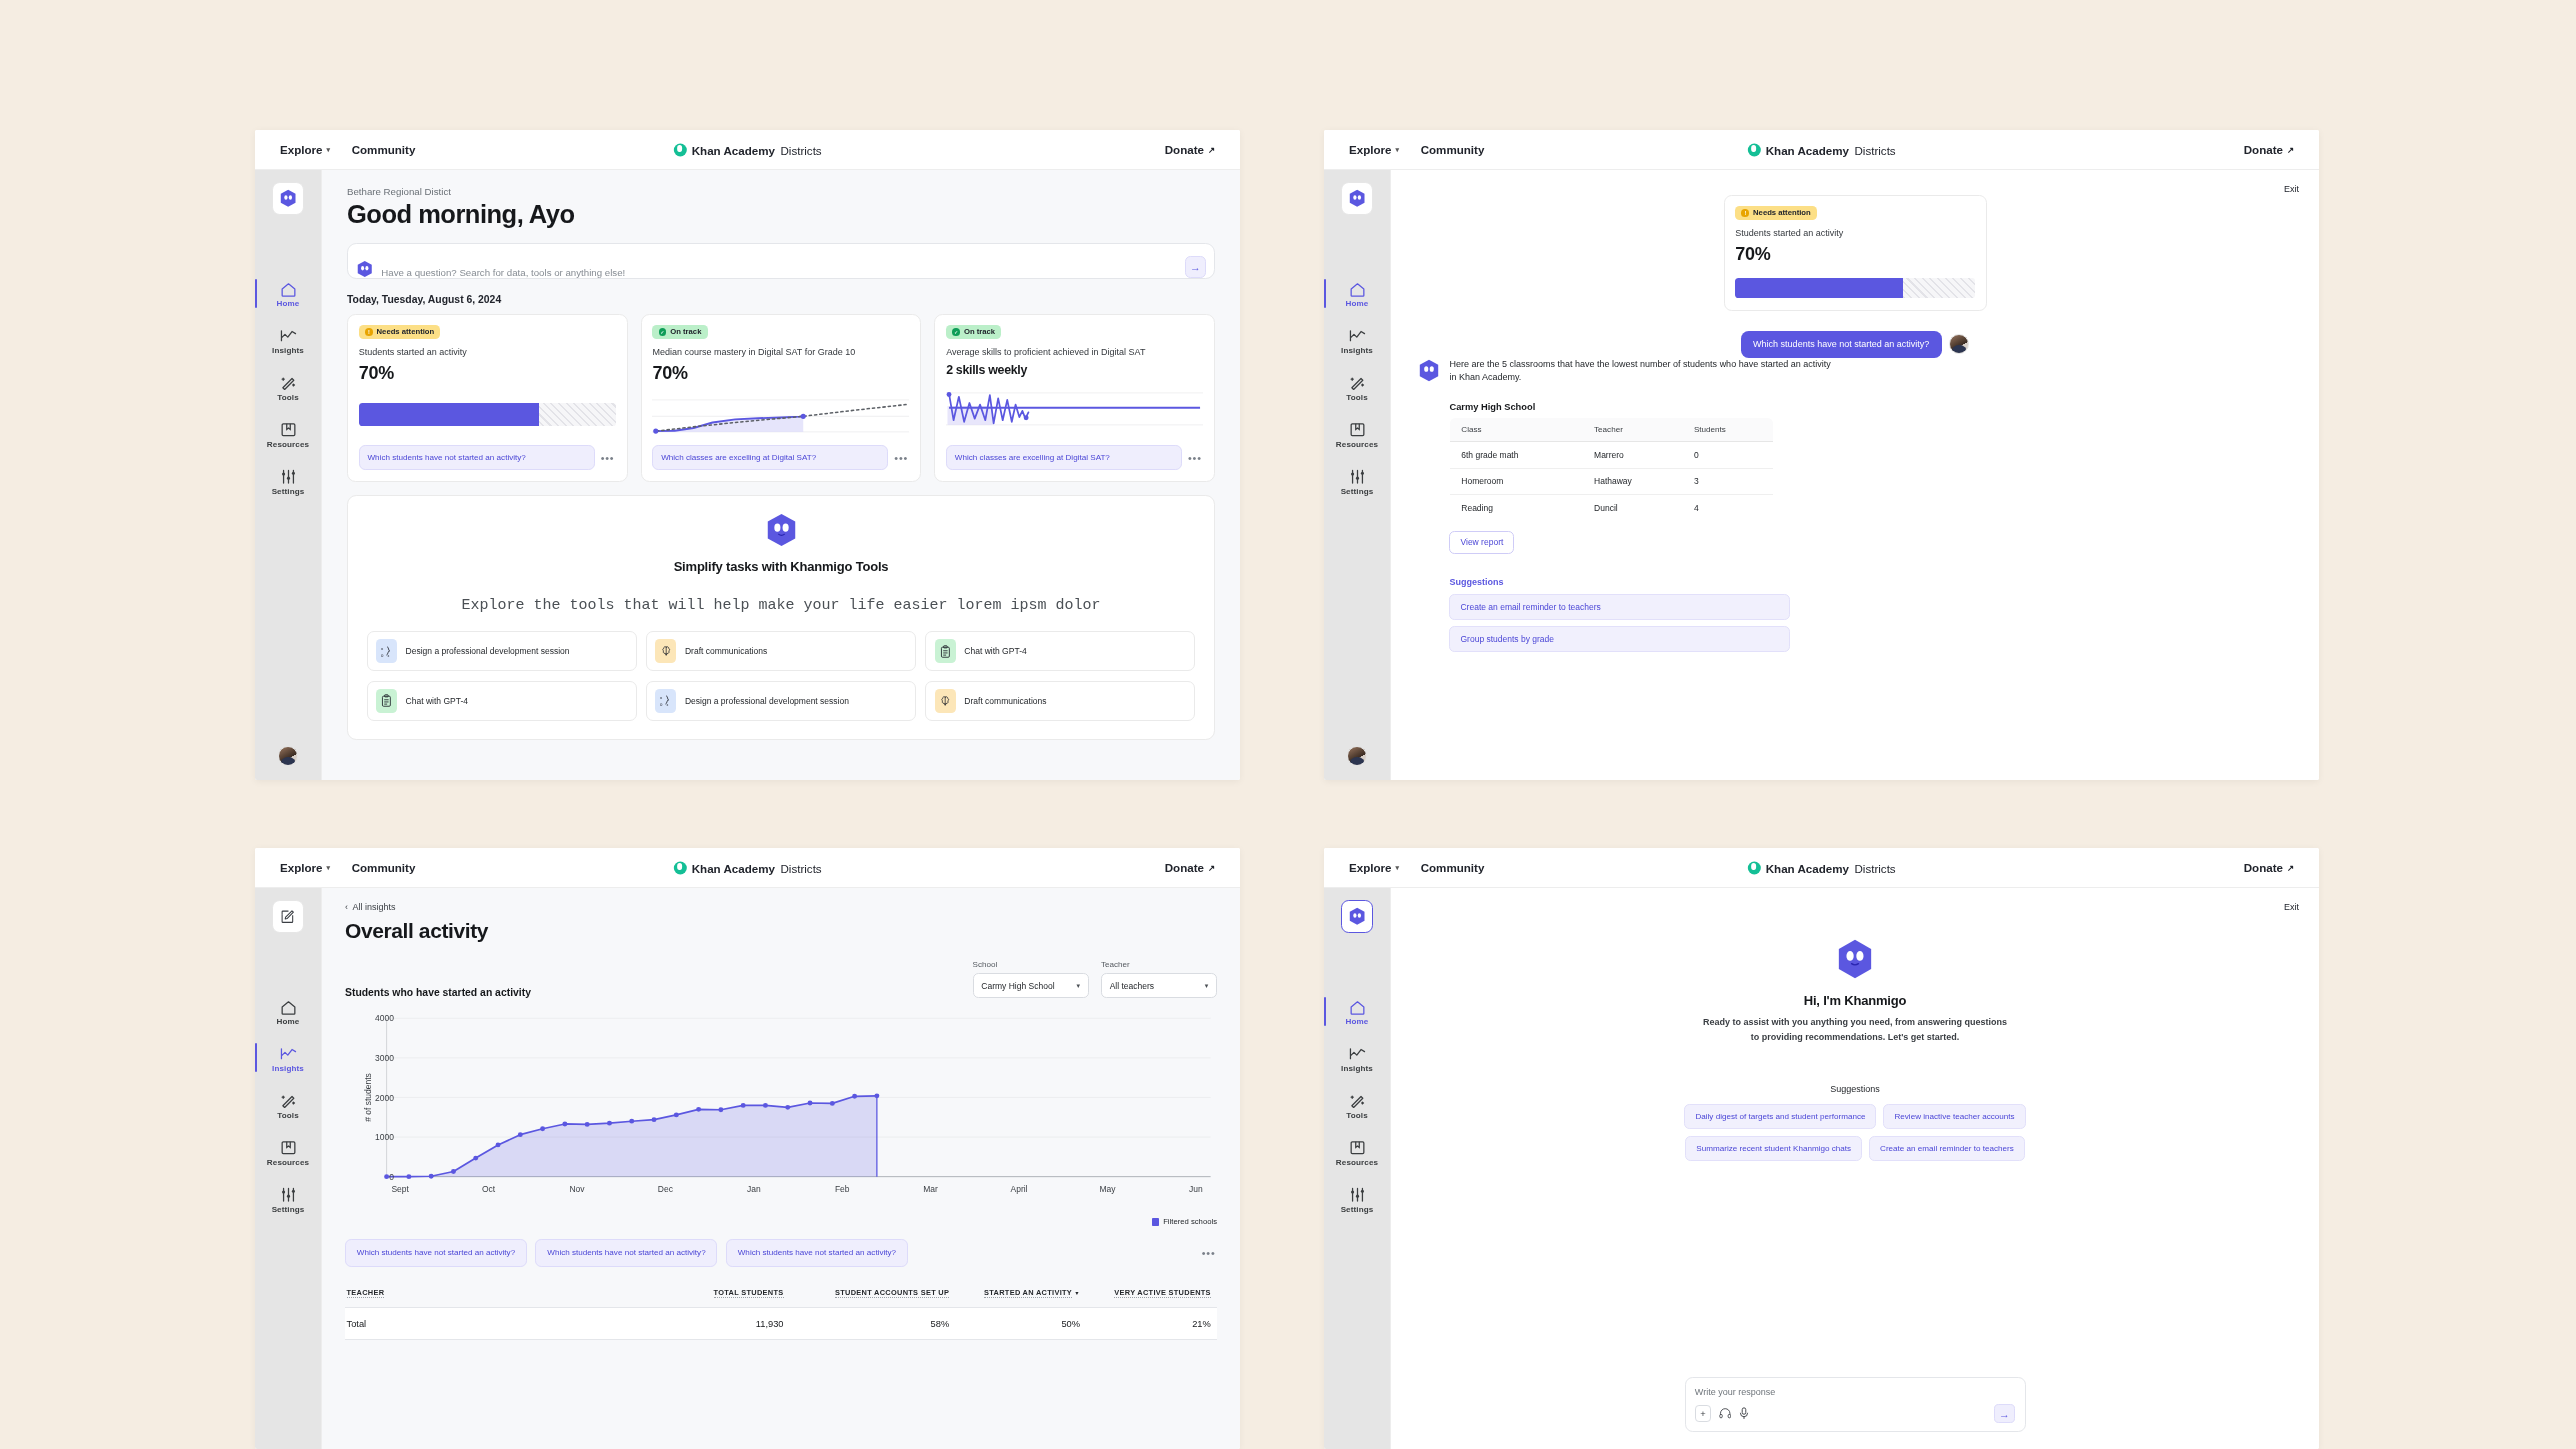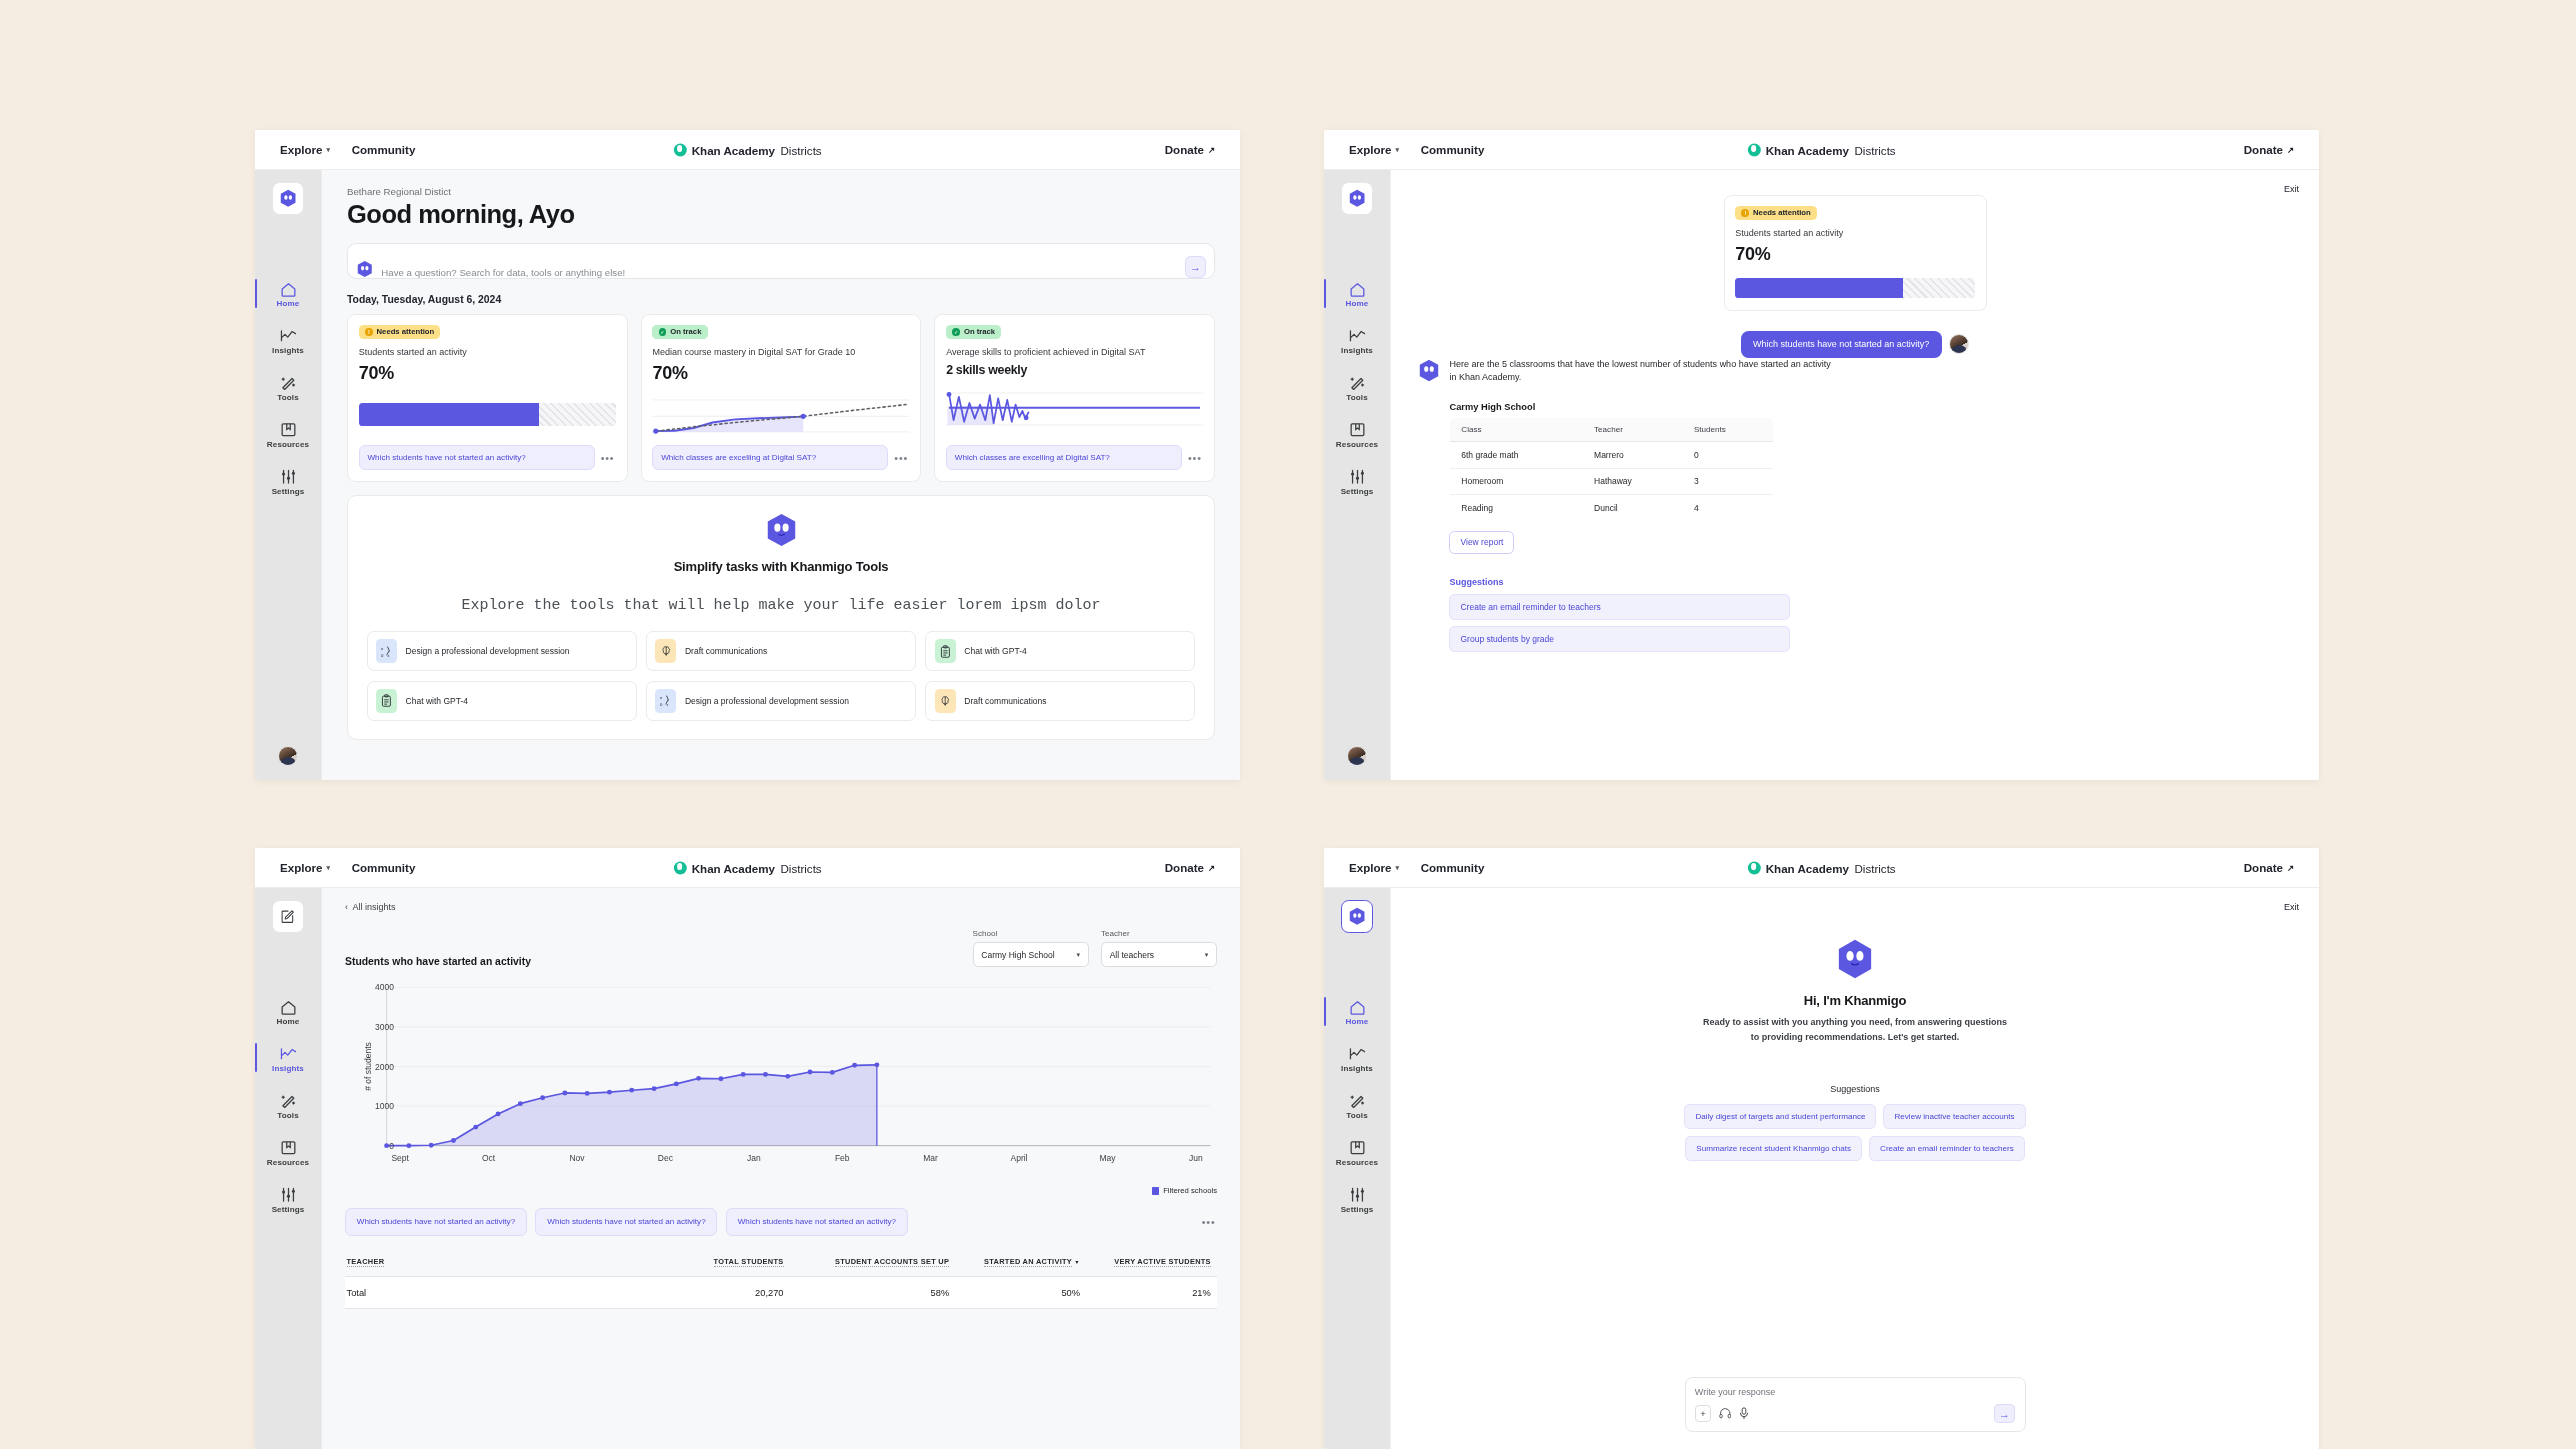--- a/index.html
+++ b/index.html
@@ -768,20 +768,21 @@
           </div>
         </div>
       </div>
 
       <div class="content">
         <div class="ins-content">
           <div class="back-link">
             <span>‹</span>
             <span>All insights</span>
           </div>
+          <div class="page-title">Overall activity</div>
 
 
           <div class="chart-head">
             <div class="chart-title">Students who have started an activity</div>
             <div class="filters">
               <div class="filter-group">
                 <div class="filter-label">School</div>
                 <div class="select">
                   <span>Carmy High School</span>
                   <span class="sel-caret">▾</span>
@@ -869,21 +870,21 @@
                 <th class="first" style="width:34%"><span class="hdr-u">TEACHER</span></th>
                 <th class="num" style="width:17%"><span class="hdr-u">TOTAL STUDENTS</span></th>
                 <th class="num" style="width:19%"><span class="hdr-u">STUDENT ACCOUNTS SET UP</span></th>
                 <th class="num" style="width:15%"><span class="hdr-u">STARTED AN ACTIVITY</span><span class="sort-caret">▼</span></th>
                 <th class="num" style="width:15%"><span class="hdr-u">VERY ACTIVE STUDENTS</span></th>
               </tr>
             </thead>
             <tbody>
               <tr>
                 <td class="first">Total</td>
-                <td class="num">20,270</td>
+                <td class="num">11,930</td>
                 <td class="num">58%</td>
                 <td class="num">50%</td>
                 <td class="num">21%</td>
               </tr>
             </tbody>
           </table>
         </div>
       </div>
     </div>
   </div>

